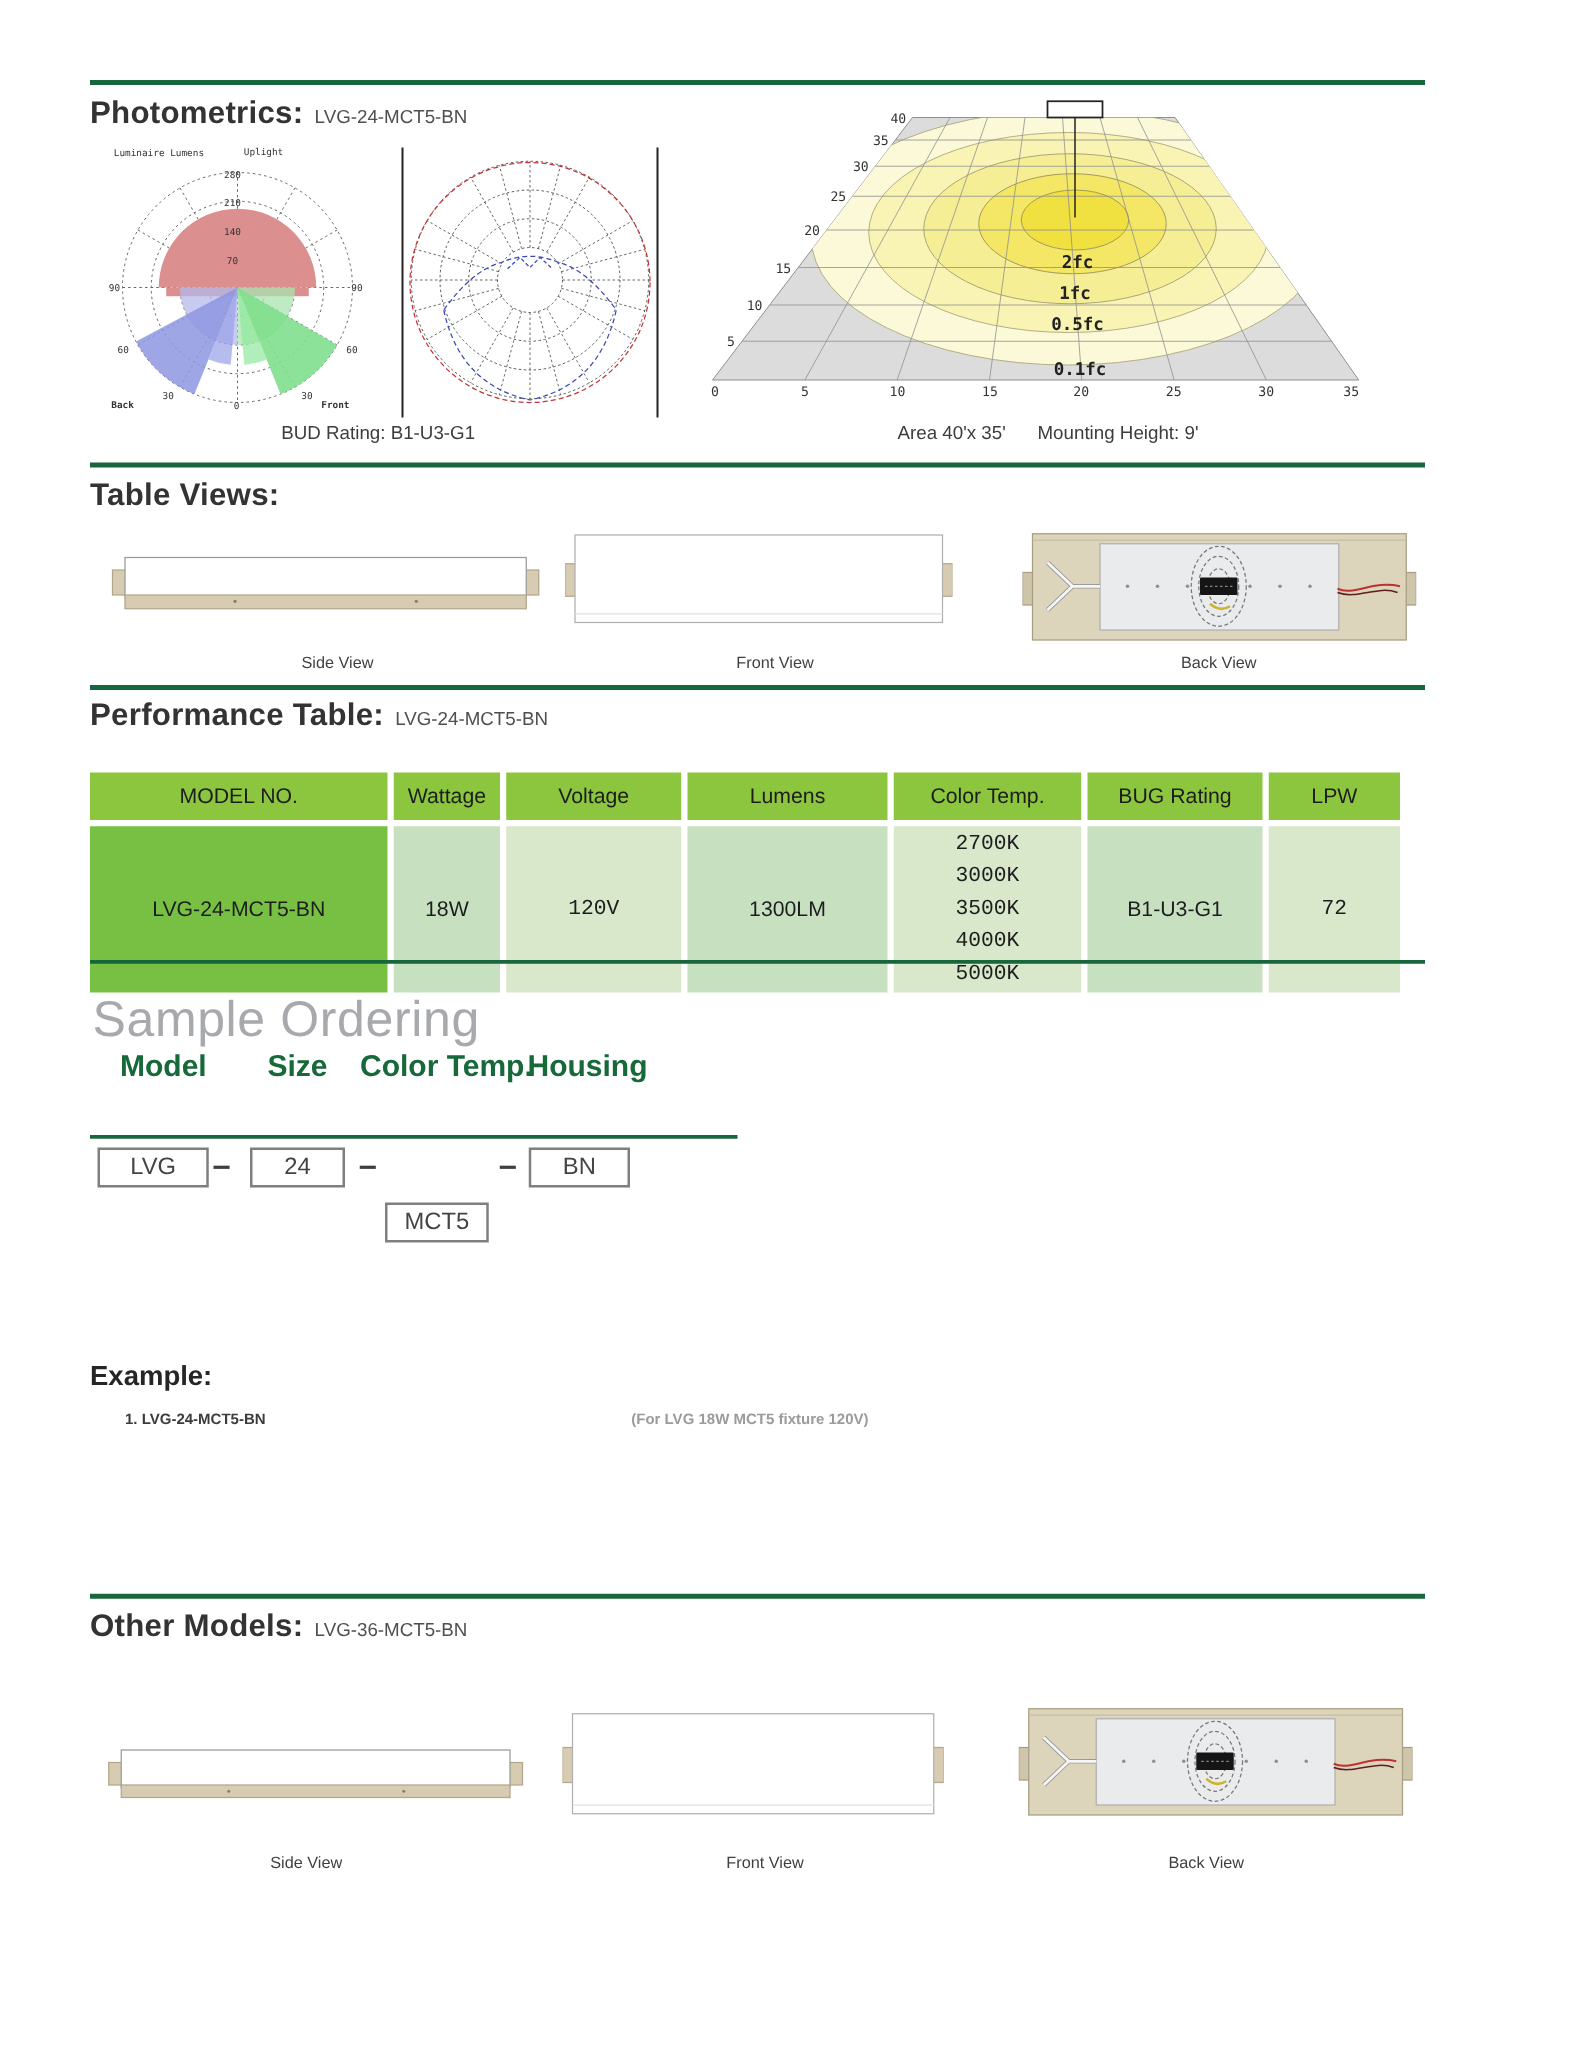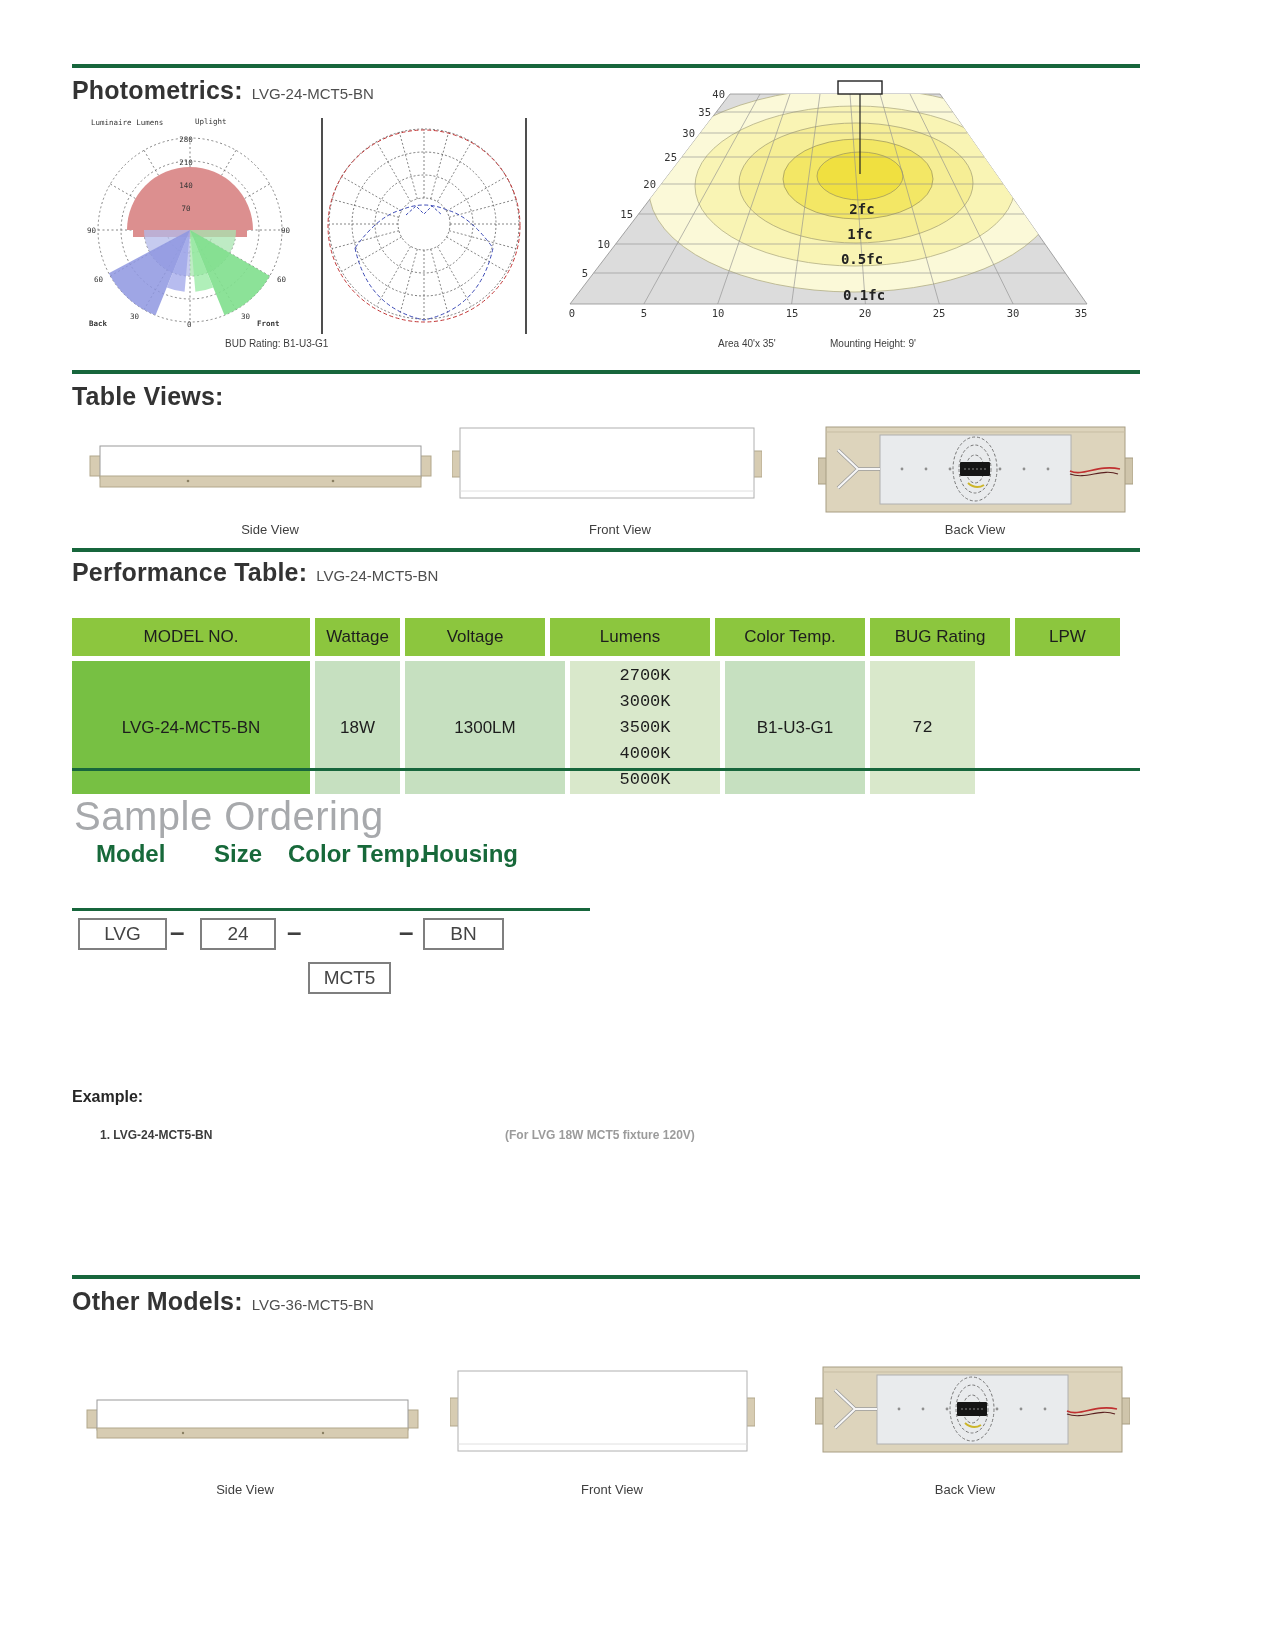--- a/index.html
+++ b/index.html
@@ -5,21 +5,21 @@
   html,body{margin:0;padding:0;background:#ffffff;}
   .page{position:relative;width:1275px;height:1650px;background:#fff;
         font-family:"Liberation Sans",sans-serif;color:#2e2e2e;overflow:hidden;}
   .rule{position:absolute;left:72px;width:1068px;height:4px;background:#17663c;}
   .rule-thin{height:3px;}
   .sec-head{position:absolute;left:72px;display:flex;align-items:baseline;gap:9px;white-space:nowrap;}
   .sec-head .h{font-size:25px;font-weight:bold;color:#333;letter-spacing:.2px;}
   .sec-head .m{font-size:15px;color:#4f4f4f;}
   .abs{position:absolute;}
   .cap{position:absolute;font-size:13px;color:#3f3f3f;width:180px;text-align:center;}
-  .photocap{position:absolute;top:338px;font-size:10px;color:#3d3d3d;white-space:nowrap;}
+  .photocap{position:absolute;top:338px;font-size:15px;color:#3d3d3d;white-space:nowrap;}
   
   .ptable{position:absolute;left:72px;top:590px;width:1068px;margin-top:28px;}
   .prow{display:flex;gap:5px;}
   .pcell{display:flex;align-items:center;justify-content:center;font-size:17px;color:#1d1d1d;text-align:center;}
   .phead .pcell{background:#8cc63e;height:38px;}
   .pdata{margin-top:5px;}
   .pdata .pcell{height:133px;}
   .c0{width:238px;} .c1{width:85px;} .c2{width:140px;} .c3{width:160px;}
   .c4{width:150px;} .c5{width:140px;} .c6{width:105px;}
   .cell-model{background:#77c043;}
@@ -27,21 +27,21 @@
   .cell-b{background:#d9e8cb;font-family:Liberation Mono, monospace;}
   .ctemps{display:flex;flex-direction:column;justify-content:center;}
   .ctemps div{line-height:26px;}
   
   .so-title{position:absolute;left:74px;top:778px;font-size:40px;color:#a7a9ac;letter-spacing:.5px;margin-top:16px;}
   .so-label{position:absolute;top:840px;font-size:24px;font-weight:bold;color:#17693a;white-space:nowrap;}
   .so-underline{position:absolute;left:72px;top:908px;width:518px;height:3px;background:#17663c;}
   .so-box{position:absolute;top:918px;height:28px;border:2px solid #7f7f7f;display:flex;align-items:center;justify-content:center;font-size:19px;color:#444;background:#fff;}
   .so-dash{position:absolute;top:916px;height:32px;line-height:32px;font-size:26px;font-weight:bold;color:#3f3f3f;}
   
-  .ex-head{position:absolute;left:72px;top:1088px;font-size:16px;font-weight:bold;color:#262626;}
+  .ex-head{position:absolute;left:72px;top:1088px;font-size:22px;font-weight:bold;color:#262626;}
   .ex-item{position:absolute;left:76px;top:1128px;font-size:12px;font-weight:bold;color:#3c3c3c;margin-left:24px;}
   .ex-note{position:absolute;left:505px;top:1128px;font-size:12px;font-weight:bold;color:#9b9b9b;}
   svg text{font-family:"DejaVu Sans Mono",monospace;}
   svg .lab{font-family:"Liberation Sans",sans-serif;}
 </style>
 </head>
 <body>
 
 <div class="page">
 
@@ -260,20 +260,21 @@
       <div class="pcell c1">Wattage</div>
       <div class="pcell c2">Voltage</div>
       <div class="pcell c3">Lumens</div>
       <div class="pcell c4">Color Temp.</div>
       <div class="pcell c5">BUG Rating</div>
       <div class="pcell c6">LPW</div>
     </div>
     <div class="prow pdata">
       <div class="pcell c0 cell-model">LVG-24-MCT5-BN</div>
       <div class="pcell c1 cell-a">18W</div>
+      <div class="pcell c2 cell-b">120V</div>
       <div class="pcell c3 cell-a">1300LM</div>
       <div class="pcell c4 cell-b ctemps">
         <div>2700K</div>
         <div>3000K</div>
         <div>3500K</div>
         <div>4000K</div>
         <div>5000K</div>
       </div>
       <div class="pcell c5 cell-a">B1-U3-G1</div>
       <div class="pcell c6 cell-b">72</div>

